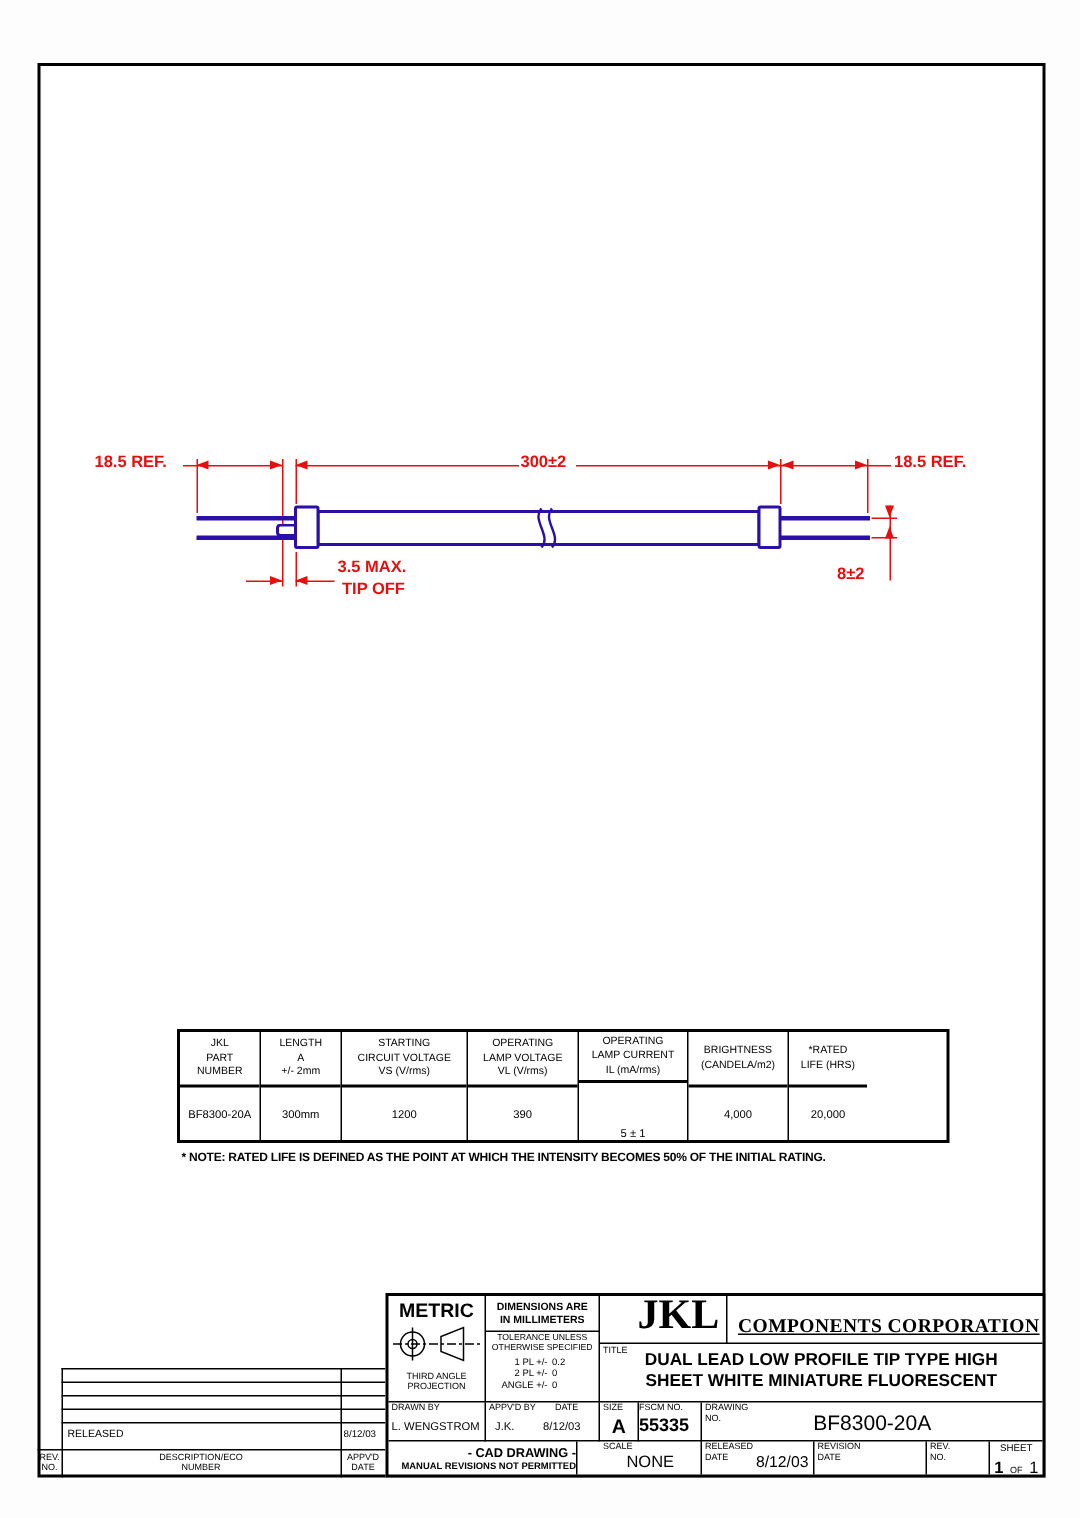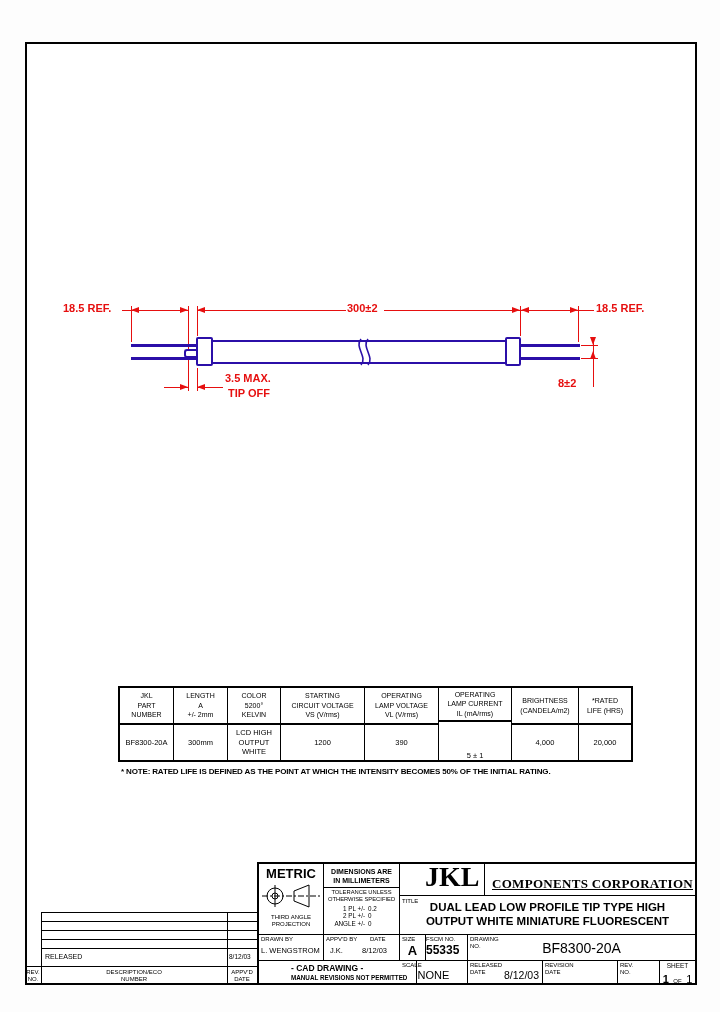--- a/index.html
+++ b/index.html
@@ -107,28 +107,20 @@
     <div class="hc">JKL
 PART
 NUMBER</div>
     <div class="vc">BF8300-20A</div>
   </div>
   <div class="col" style="width:54px;">
     <div class="hc">LENGTH
 A
 +/- 2mm</div>
     <div class="vc">300mm</div>
-  </div>
-  <div class="col" style="width:53px;">
-    <div class="hc">COLOR
-5200°
-KELVIN</div>
-    <div class="vc">LCD HIGH
-OUTPUT
-WHITE</div>
   </div>
   <div class="col" style="width:84px;">
     <div class="hc">STARTING
 CIRCUIT VOLTAGE
 VS (V/rms)</div>
     <div class="vc">1200</div>
   </div>
   <div class="col" style="width:74px;">
     <div class="hc">OPERATING
 LAMP VOLTAGE
@@ -207,21 +199,21 @@
 
   <div class="cell bB" style="left:141px;top:0;width:295px;height:32px;">
     <span class="logo" style="position:absolute;left:25px;top:-1px;">JKL</span>
     <div style="position:absolute;left:84px;top:0;width:1px;height:32px;background:#000;"></div>
     <span class="company" style="position:absolute;left:92px;top:12px;">COMPONENTS CORPORATION</span>
   </div>
 
   <div class="cell bB" style="left:141px;top:32px;width:295px;height:39px;">
     <span class="lbl" style="position:absolute;left:2px;top:2px;">TITLE</span>
     <div class="ttl" style="margin-top:5px;">DUAL LEAD LOW PROFILE TIP TYPE HIGH</div>
-    <div class="ttl">OUTPUT WHITE MINIATURE FLUORESCENT</div>
+    <div class="ttl">SHEET WHITE MINIATURE FLUORESCENT</div>
   </div>
 
   <div class="cell bR bB" style="left:0;top:71px;width:65px;height:26px;">
     <div class="lbl" style="margin:1px 0 0 2px;">DRAWN BY</div>
     <div style="font-size:7.5px;margin:3px 0 0 2px;">L. WENGSTROM</div>
   </div>
 
   <div class="cell bR bB" style="left:65px;top:71px;width:76px;height:26px;">
     <span class="lbl" style="position:absolute;left:2px;top:1px;">APPV'D BY</span>
     <span class="lbl" style="position:absolute;left:46px;top:1px;">DATE</span>
@@ -238,21 +230,21 @@
     <div class="lbl" style="margin-top:1px;">FSCM NO.</div>
     <div style="font-size:12px;font-weight:bold;">55335</div>
   </div>
 
   <div class="cell bB" style="left:209px;top:71px;width:227px;height:26px;">
     <div class="lbl pre" style="position:absolute;left:2px;top:1px;">DRAWING
 NO.</div>
     <div style="text-align:center;font-size:14px;margin-top:5px;">BF8300-20A</div>
   </div>
 
-  <div class="cell bR" style="left:0;top:97px;width:126px;height:22px;text-align:left;margin-left:32px;">
+  <div class="cell bR" style="left:0;top:97px;width:126px;height:22px;text-align:right;">
     <div style="font-size:8.5px;font-weight:bold;margin-top:2px;">- CAD DRAWING -</div>
     <div style="font-size:6.3px;font-weight:bold;margin-top:1px;">MANUAL REVISIONS NOT PERMITTED</div>
   </div>
 
   <div class="cell bR" style="left:141px;top:97px;width:68px;height:22px;">
     <div class="lbl" style="margin:1px 0 0 2px;">SCALE</div>
     <div style="font-size:11px;text-align:center;">NONE</div>
   </div>
 
   <div class="cell bR" style="left:209px;top:97px;width:75px;height:22px;">

